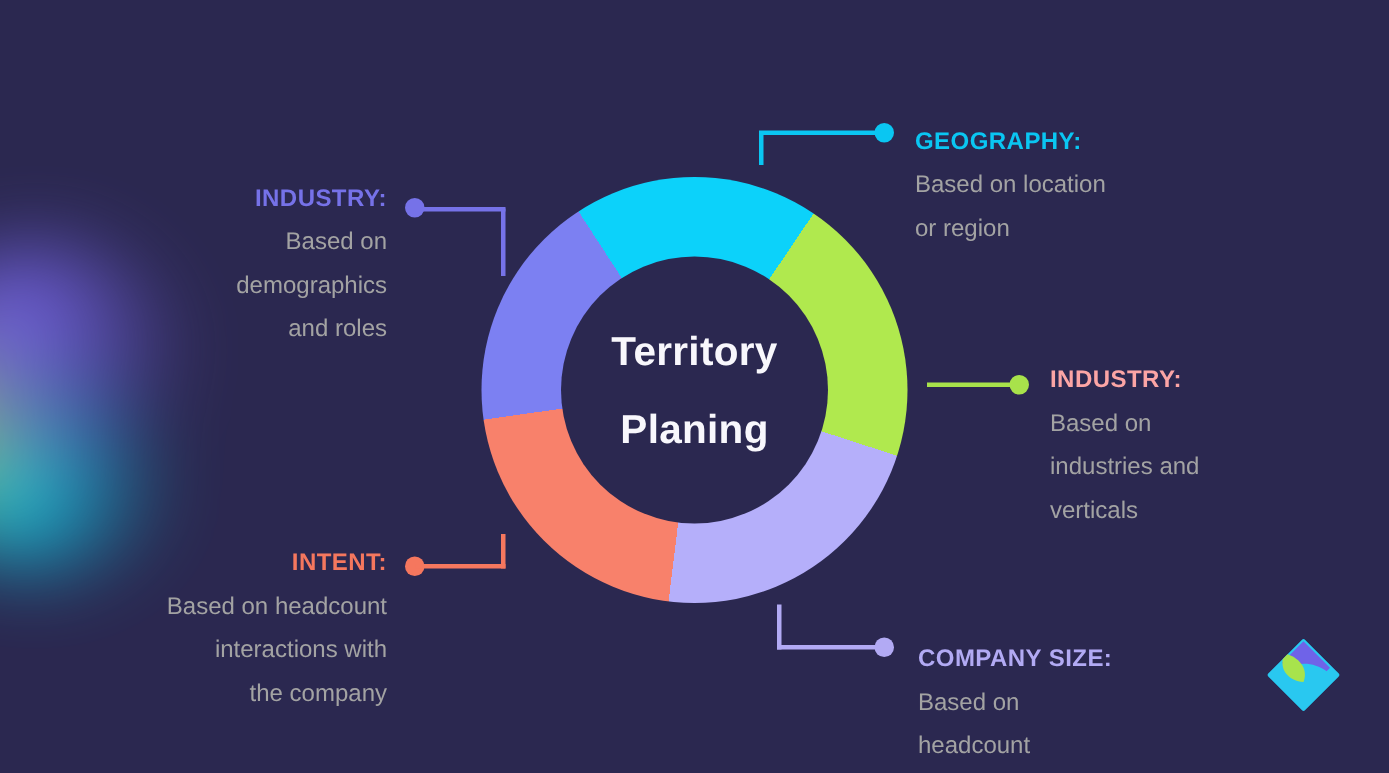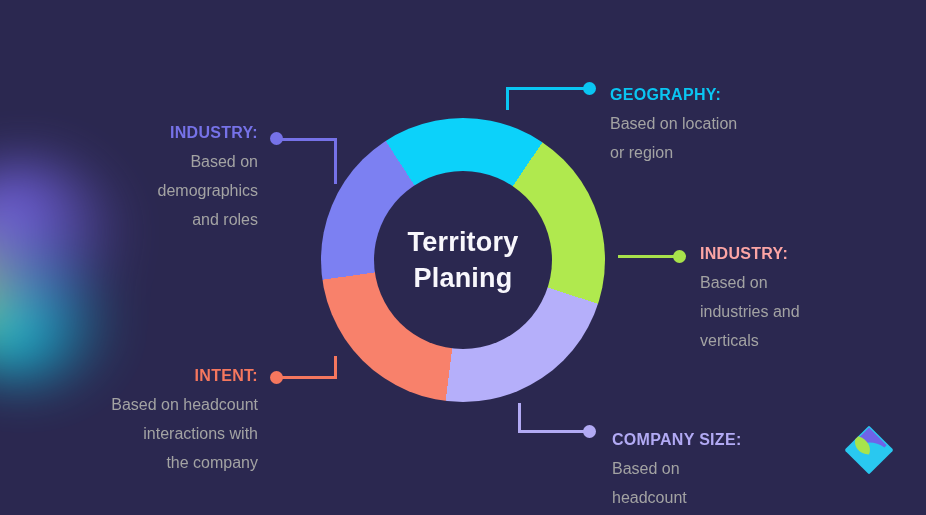--- a/index.html
+++ b/index.html
@@ -20,21 +20,21 @@
   .donut{
     position:absolute;left:321px;top:118px;width:284px;height:284px;
     border-radius:50%;
   }
   .donut-hole{
     position:absolute;left:53px;top:53px;width:178px;height:178px;
     border-radius:50%;
     display:flex;align-items:center;justify-content:center;text-align:center;
   }
   .chart-title{
-    font-size:27px;font-weight:bold;line-height:36px;white-space:pre-line;
+    font-size:27px;font-weight:bold;line-height:52px;white-space:pre-line;
     letter-spacing:.2px;
   }
   
   .dot{position:absolute;width:13px;height:13px;border-radius:50%;}
   .cline{position:absolute;}
   
   .label{position:absolute;font-size:16px;line-height:29px;margin-top:34px;}
   .label .heading{font-weight:bold;letter-spacing:.3px;}
   .label .body{white-space:pre-line;color:#a3a3a3;}
   .align-right{text-align:right;}

